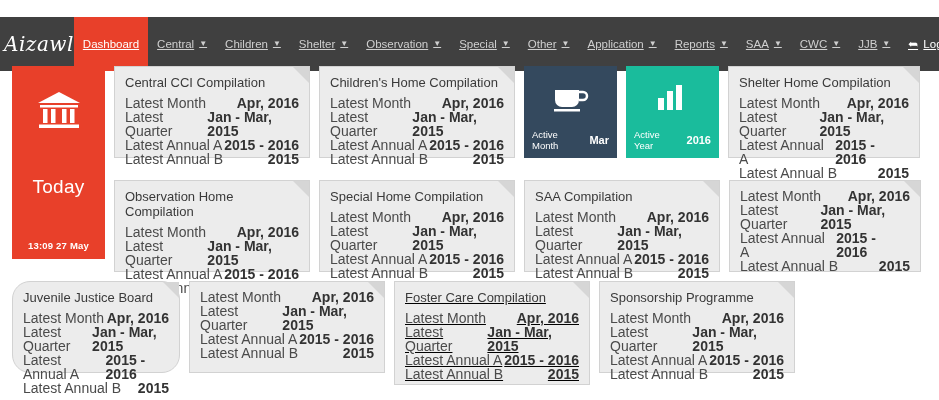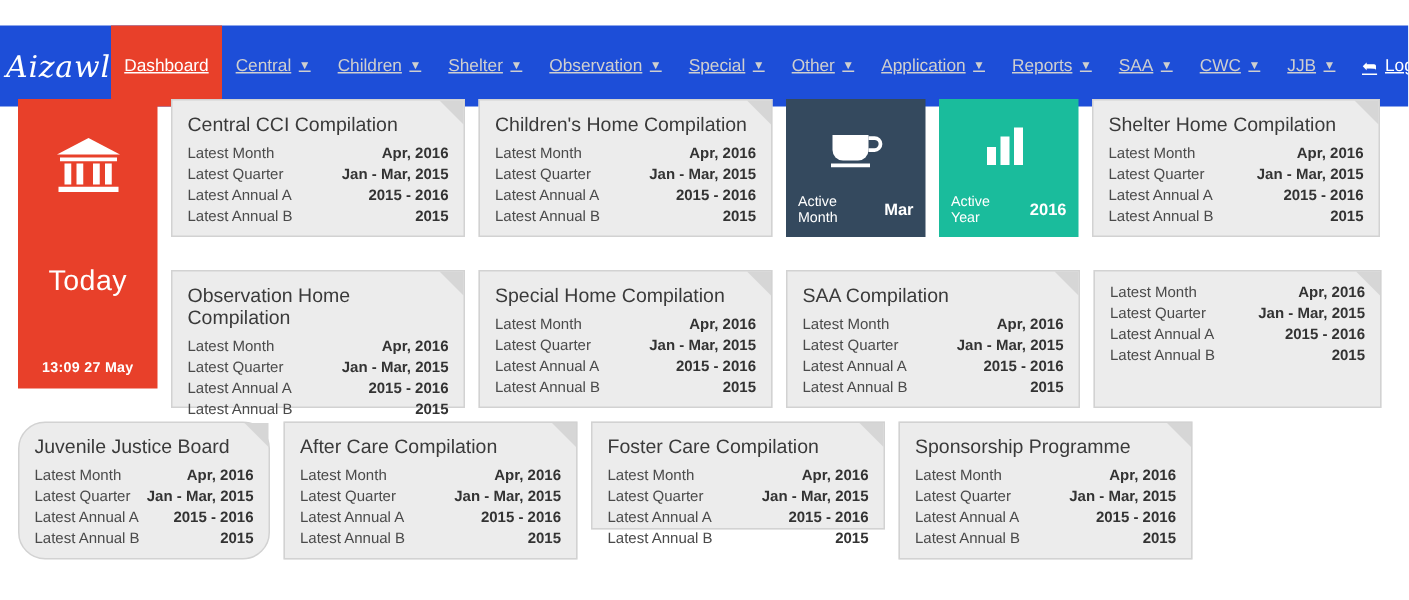--- a/index.html
+++ b/index.html
@@ -16,21 +16,21 @@
     overflow: hidden;
   }
 
   
   .navbar {
     position: absolute;
     left: 0;
     top: 17px;
     width: 939px;
     height: 54px;
-    background: #1d4ed8;
+    background: #404040;
     display: flex;
     align-items: stretch;
   }
   .brand {
     width: 100px;
     display: flex;
     align-items: center;
     justify-content: center;
     color: #ffffff;
     font-family: "DejaVu Serif", serif;
@@ -109,21 +109,21 @@
   }
   .panel-title {
     font-size: 13px;
     color: #3a3a3a;
     margin: 0 0 6px 0;
     font-weight: normal;
   }
   .kv {
     display: flex;
     justify-content: space-between;
-    font-size: 10px;
+    font-size: 14px;
     color: #4a4a4a;
     line-height: 14px;
   }
   .kv .k { font-weight: normal; }
   .kv .v { font-weight: bold; color: #333333; }
 
   
   .today-tile {
     position: relative;
     width: 93px;
@@ -473,40 +473,39 @@
           <span class="v">2015 - 2016</span>
         </div>
         <div class="kv">
           <span class="k">Latest Annual B</span>
           <span class="v">2015</span>
         </div>
       </div>
 
       <div class="panel" style="height:92px; width:196px;">
         <div class="fold"></div>
-        <div class="panel-title">After Care Compilation</div>
         <div class="kv">
           <span class="k">Latest Month</span>
           <span class="v">Apr, 2016</span>
         </div>
         <div class="kv">
           <span class="k">Latest Quarter</span>
           <span class="v">Jan - Mar, 2015</span>
         </div>
         <div class="kv">
           <span class="k">Latest Annual A</span>
           <span class="v">2015 - 2016</span>
         </div>
         <div class="kv">
           <span class="k">Latest Annual B</span>
           <span class="v">2015</span>
         </div>
       </div>
 
-      <div class="panel" style="height:72px; width:196px;">
+      <div class="panel" style="height:104px; width:196px;text-decoration:underline;">
         <div class="fold"></div>
         <div class="panel-title">Foster Care Compilation</div>
         <div class="kv">
           <span class="k">Latest Month</span>
           <span class="v">Apr, 2016</span>
         </div>
         <div class="kv">
           <span class="k">Latest Quarter</span>
           <span class="v">Jan - Mar, 2015</span>
         </div>

